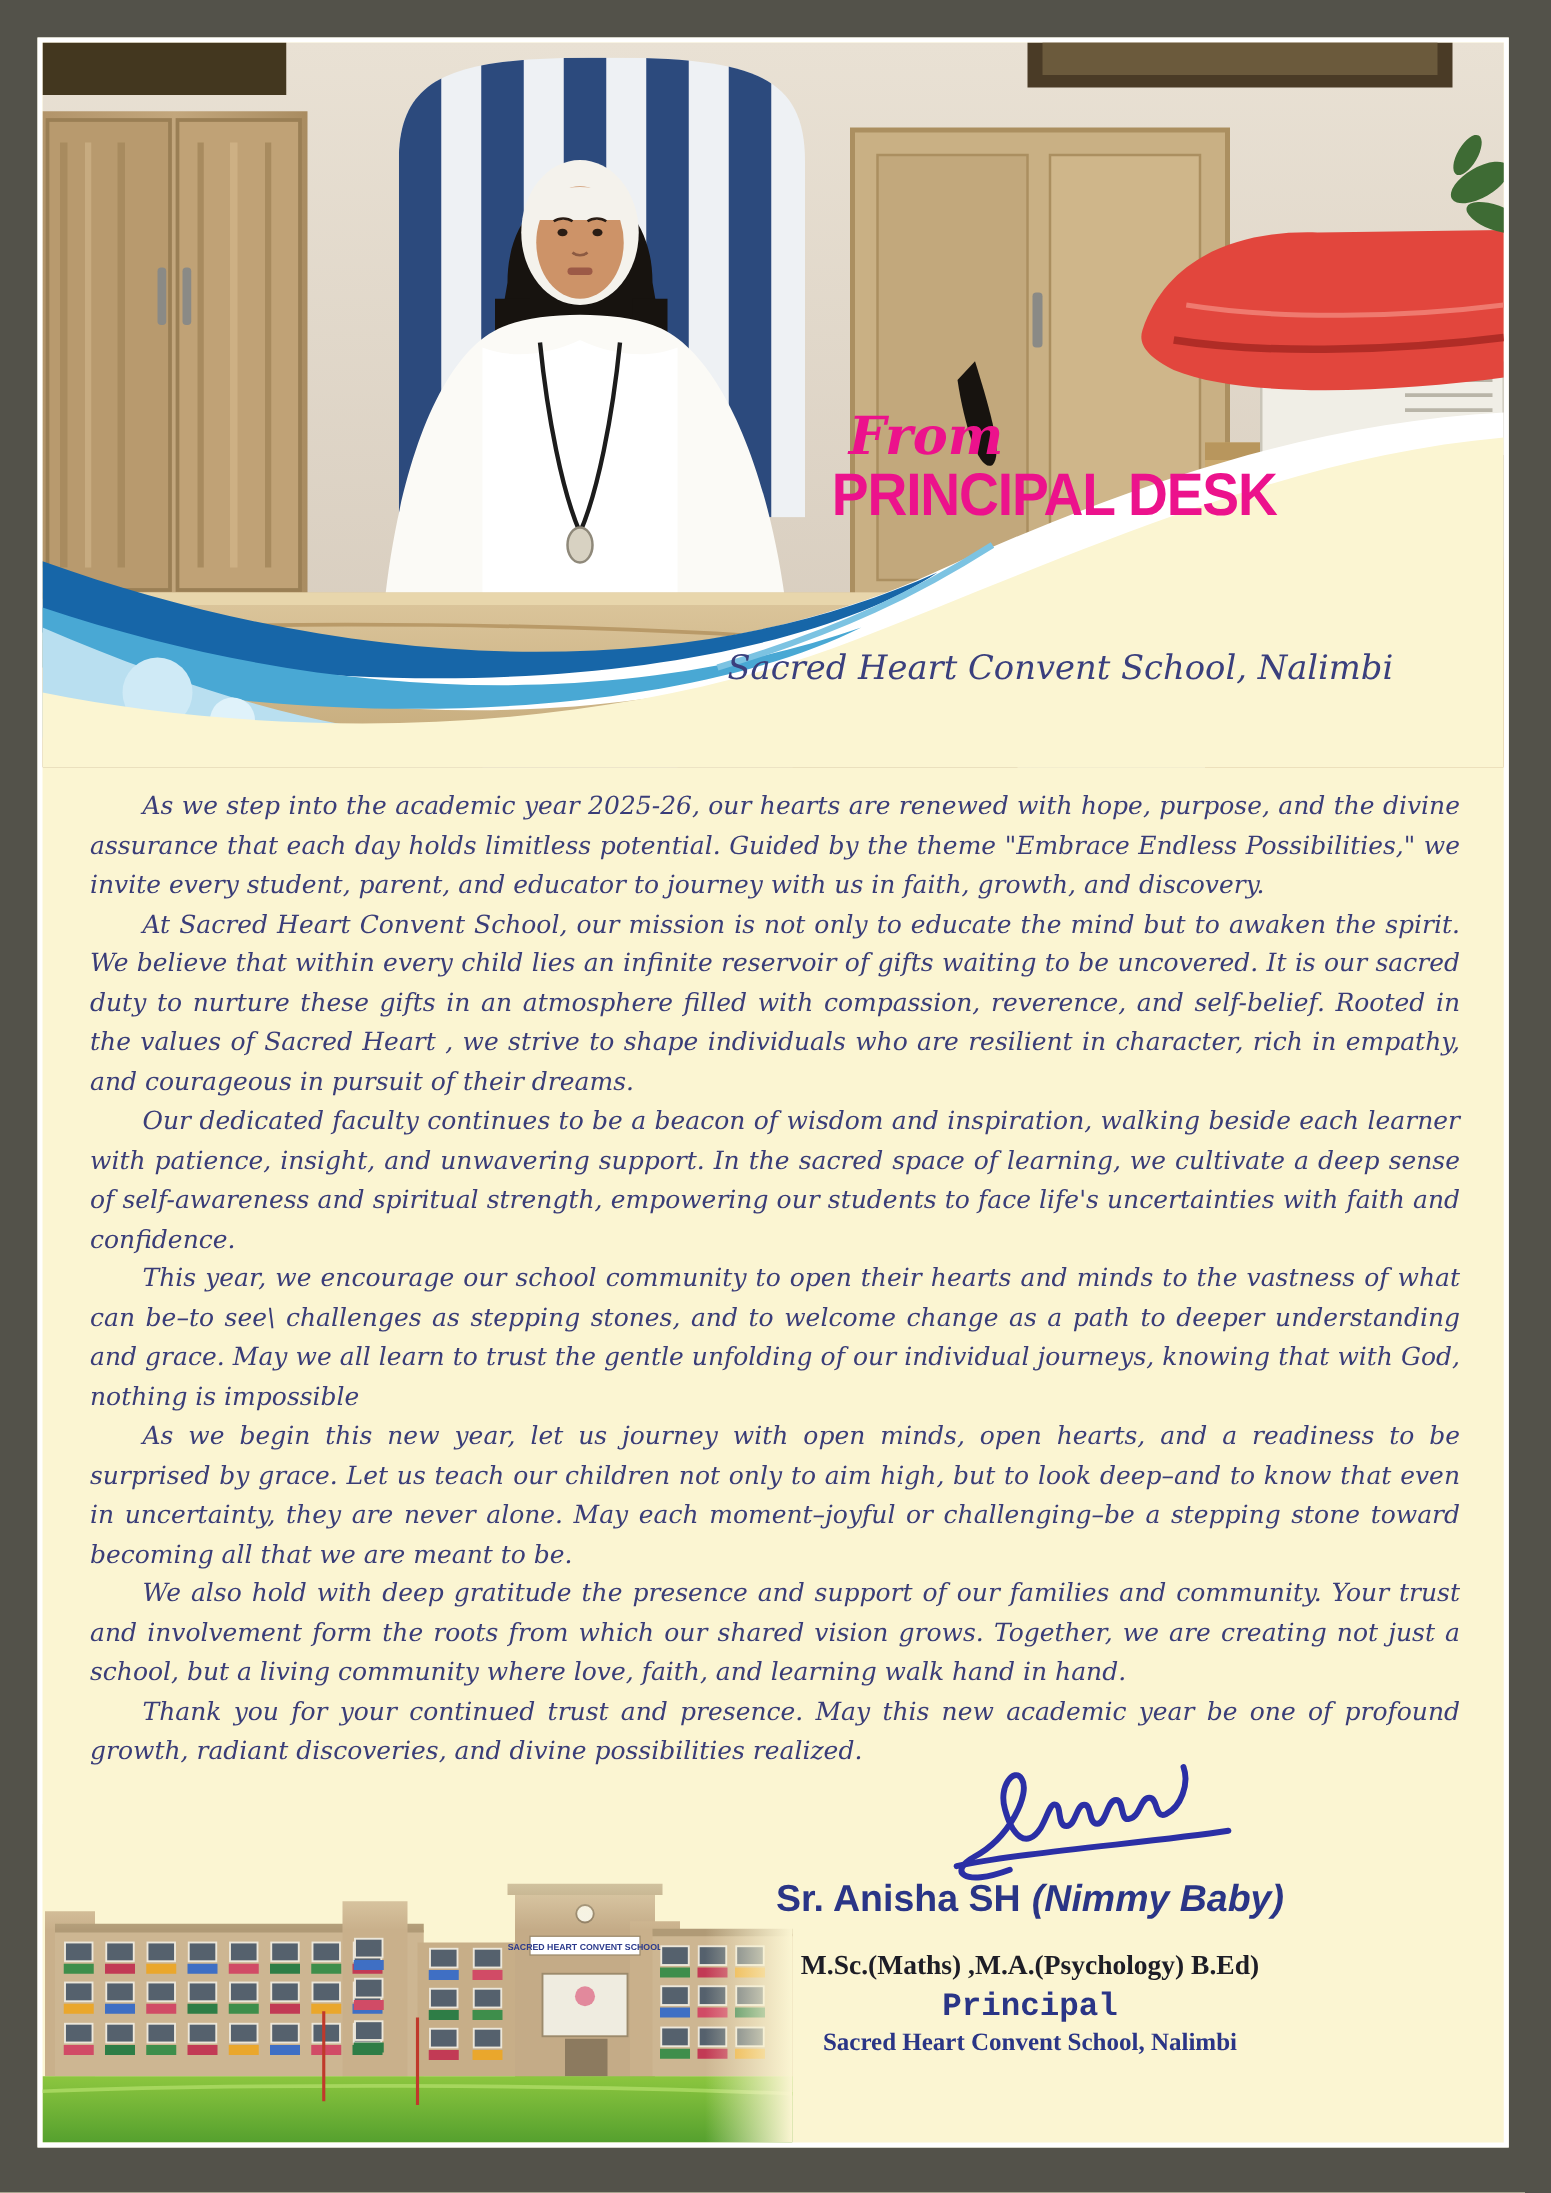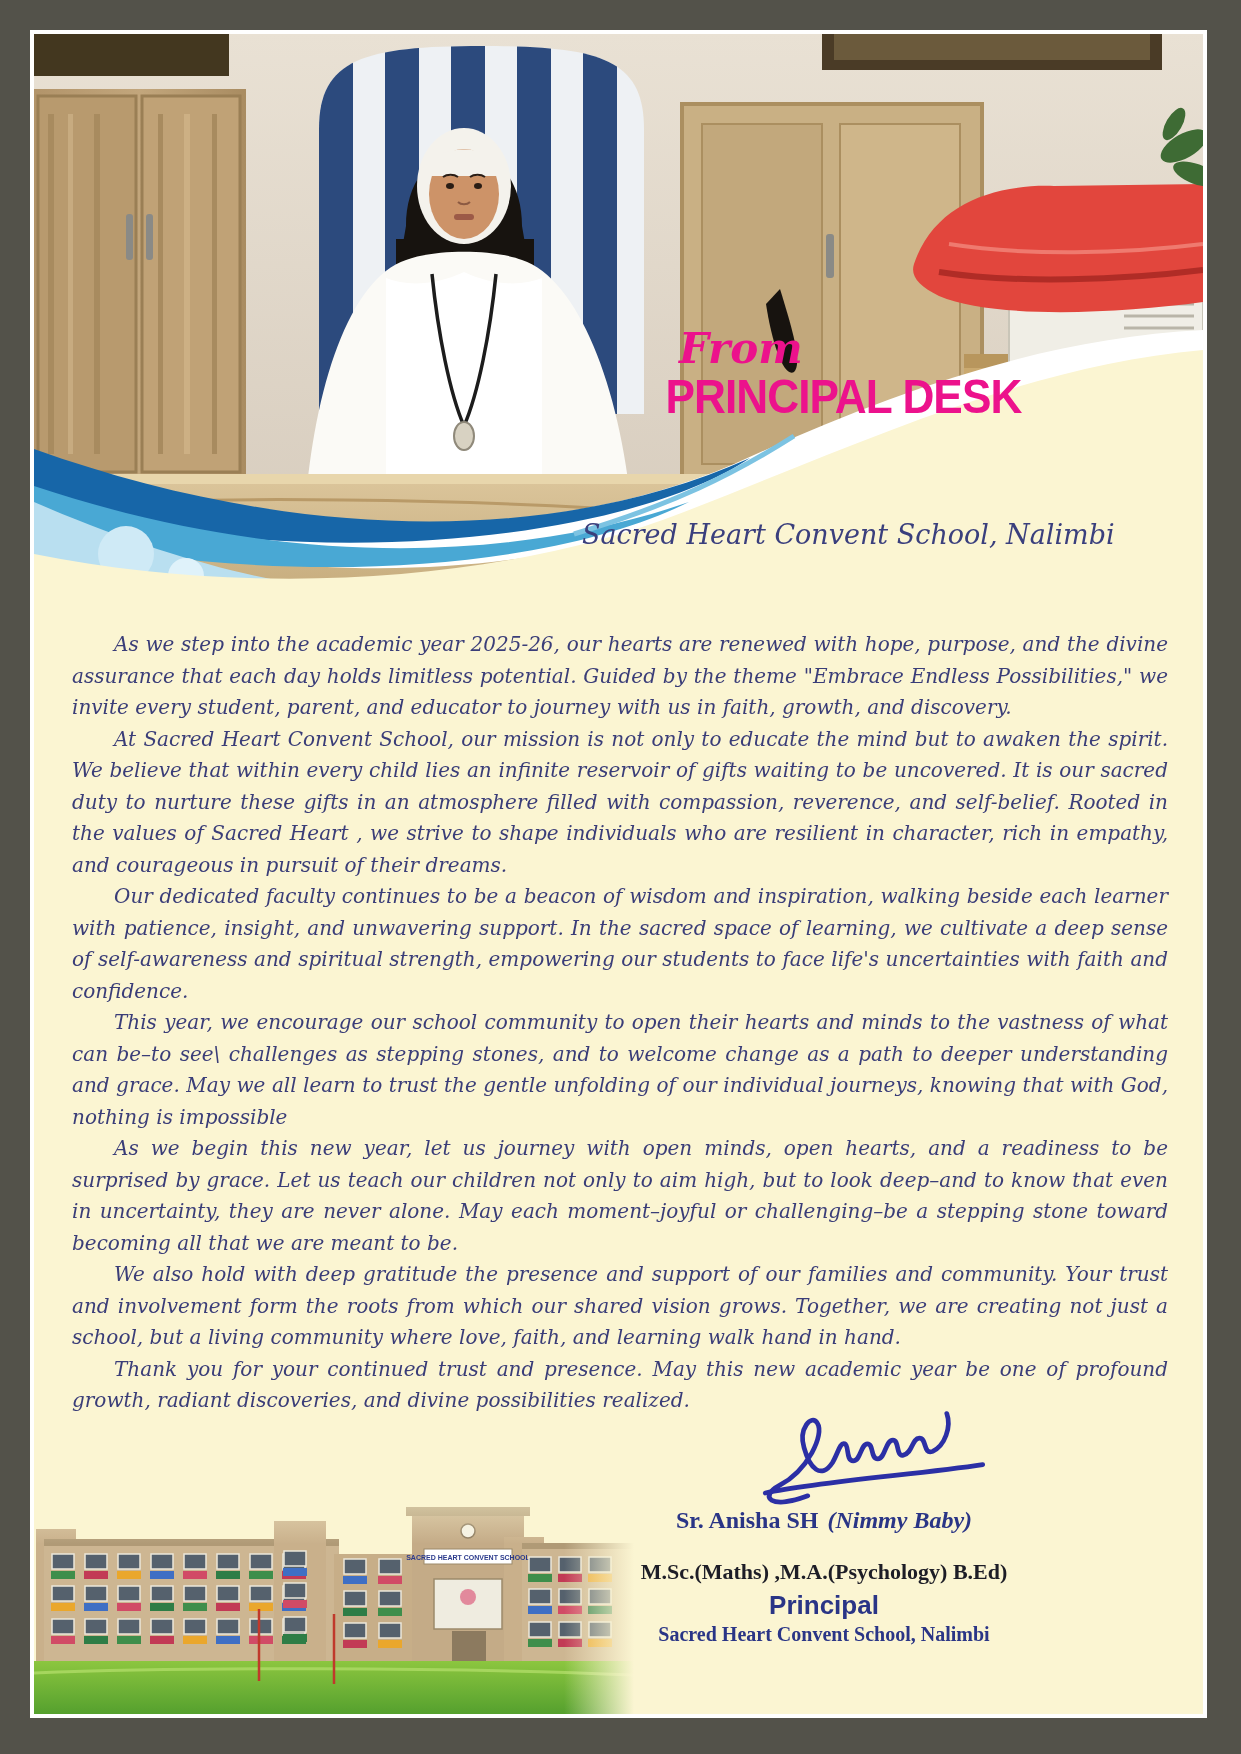--- a/index.html
+++ b/index.html
@@ -63,30 +63,30 @@
     font-style:italic;
     font-size:21px;line-height:34px;
   }
   
   .sig-img{left:700px;top:1372px;width:280px;height:104px;z-index:4;}
   .sig-block{
     left:520px;top:1468px;width:540px;text-align:center;z-index:4;
     color:#2a3586;
   }
   .sig-name{
-    font-family:Liberation Serif, serif;font-weight:bold;
-    font-size:24px;line-height:36px;white-space:nowrap;
+    font-family:Liberation Sans, sans-serif;font-weight:bold;
+    font-size:30px;line-height:36px;white-space:nowrap;
   }
   .sig-name .alias{font-style:italic;margin-left:9px;}
   .sig-cred{
     font-family:"Liberation Serif",serif;font-weight:bold;
     color:#1d1d26;font-size:22px;line-height:30px;margin-top:19px;
   }
   .sig-role{
-    font-family:Liberation Sans, sans-serif;font-weight:bold;
+    font-family:Liberation Mono, monospace;font-weight:bold;
     font-size:26px;line-height:32px;margin-top:2px;
   }
   .sig-school{
     font-family:"Liberation Serif",serif;font-weight:bold;
     font-size:20px;line-height:26px;
   }
   
   .building{left:0px;top:1425px;width:600px;height:255px;z-index:2;}
 </style>
 </head>

